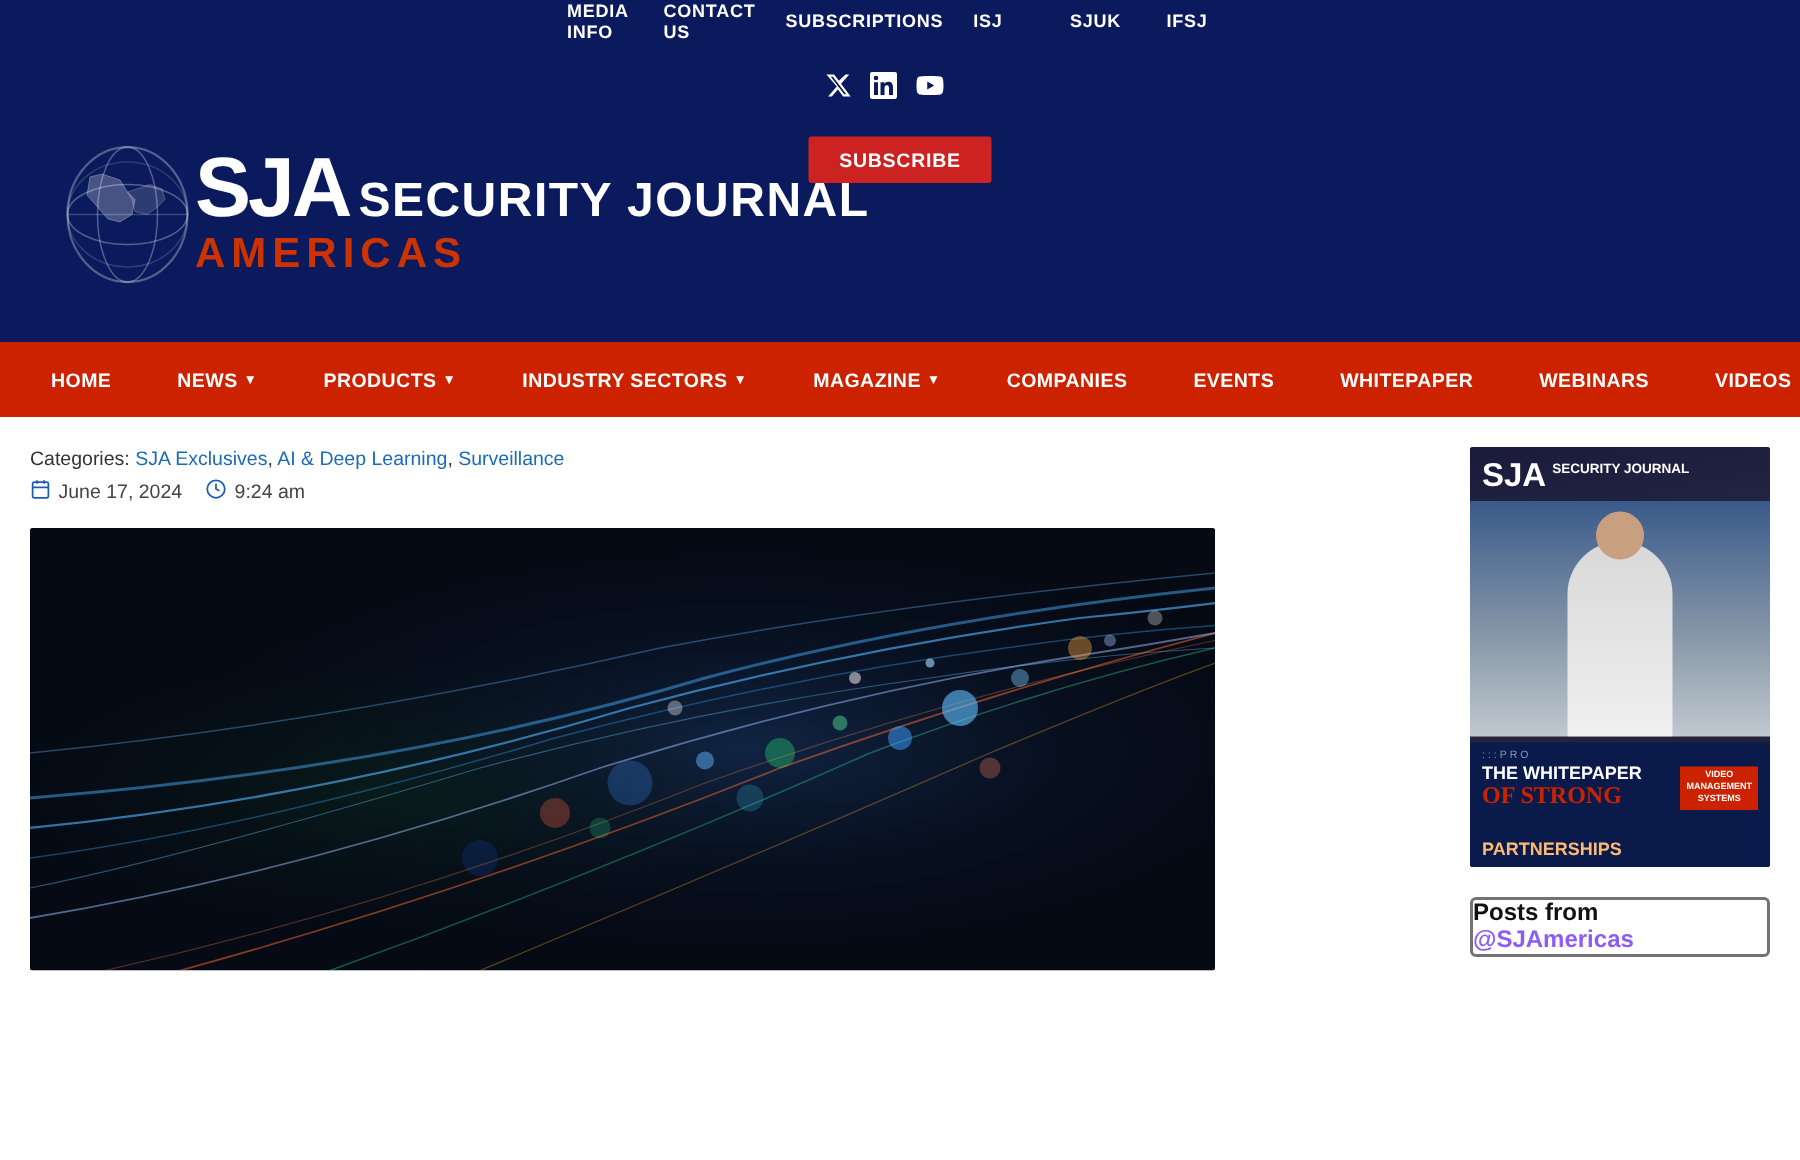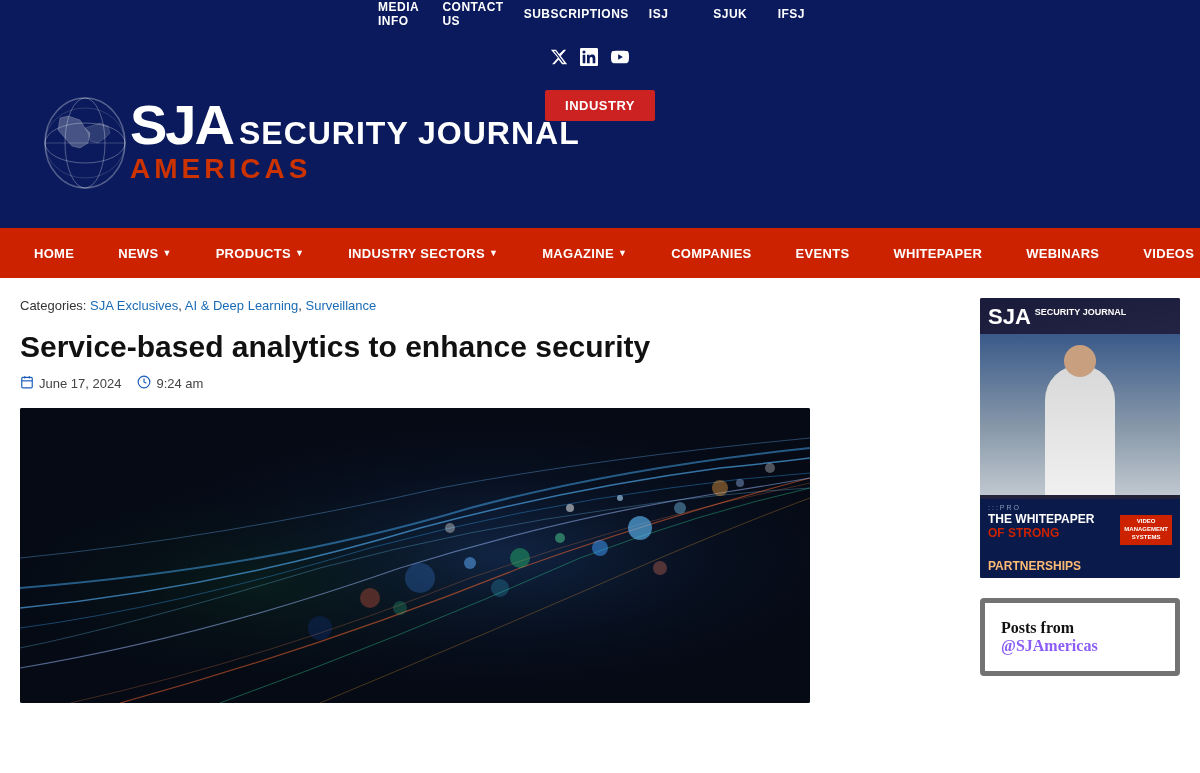--- a/index.html
+++ b/index.html
@@ -229,24 +229,22 @@
       height: 100%;
       background: linear-gradient(170deg, #1a1a3a 0%, #2a2a4a 40%, #1a1a2a 100%);
       position: relative;
       display: flex;
       flex-direction: column;
       padding: 8px;
     }
 
     
     .sidebar-posts {
-      border: 5px solid #737373;
+      border: 2px solid #737373;
       border-radius: 4px;
-      padding: 16px;
-      font-family: Liberation Serif, serif;
     }
   </style>
 </head>
 <body>
 
 <div class="top-bar">
   <div class="top-bar-links">
     <a class="top-bar-links" href="#">MEDIA INFO</a>
     <a class="top-bar-links" href="#">CONTACT US</a>
     <a class="top-bar-links" href="#">SUBSCRIPTIONS</a>
@@ -264,21 +262,21 @@
       <svg width="18" height="18" viewBox="0 0 24 24" fill="white">
           <path d="M20.447 20.452h-3.554v-5.569c0-1.328-.027-3.037-1.852-3.037-1.853 0-2.136 1.445-2.136 2.939v5.667H9.351V9h3.414v1.561h.046c.477-.9 1.637-1.85 3.37-1.85 3.601 0 4.267 2.37 4.267 5.455v6.286zM5.337 7.433a2.062 2.062 0 01-2.063-2.065 2.064 2.064 0 112.063 2.065zm1.782 13.019H3.555V9h3.564v11.452zM22.225 0H1.771C.792 0 0 .774 0 1.729v20.542C0 23.227.792 24 1.771 24h20.451C23.2 24 24 23.227 24 22.271V1.729C24 .774 23.2 0 22.222 0h.003z"></path>
         </svg>
     </a>
     <a class="social-icon" href="#">
       <svg width="20" height="18" viewBox="0 0 24 24" fill="white">
           <path d="M23.498 6.186a3.016 3.016 0 00-2.122-2.136C19.505 3.545 12 3.545 12 3.545s-7.505 0-9.377.505A3.017 3.017 0 00.502 6.186C0 8.07 0 12 0 12s0 3.93.502 5.814a3.016 3.016 0 002.122 2.136c1.871.505 9.376.505 9.376.505s7.505 0 9.377-.505a3.015 3.015 0 002.122-2.136C24 15.93 24 12 24 12s0-3.93-.502-5.814zM9.545 15.568V8.432L15.818 12l-6.273 3.568z"></path>
         </svg>
     </a>
   </div>
-  <button class="subscribe-btn">INDUSTRY</button>
+  <button class="subscribe-btn">SUBSCRIBE</button>
 </div>
 
 <div class="header">
   <div class="logo-area">
 
     <svg class="logo-globe" viewBox="0 0 110 120" xmlns="http://www.w3.org/2000/svg">
       <ellipse cx="55" cy="65" rx="40" ry="45" fill="none" stroke="rgba(255,255,255,0.3)" stroke-width="1.5"></ellipse>
       <ellipse cx="55" cy="65" rx="20" ry="45" fill="none" stroke="rgba(255,255,255,0.3)" stroke-width="1"></ellipse>
       <ellipse cx="55" cy="65" rx="40" ry="20" fill="none" stroke="rgba(255,255,255,0.3)" stroke-width="1"></ellipse>
       <ellipse cx="55" cy="65" rx="40" ry="35" fill="none" stroke="rgba(255,255,255,0.15)" stroke-width="1"></ellipse>
@@ -312,21 +310,20 @@
 
 <div class="content-area">
   <div class="main-content">
 
     <div class="meta-line">
       <span>Categories:</span>
       <a class="meta-link" href="#">SJA Exclusives</a><span>, </span><a class="meta-link" href="#">AI &amp; Deep Learning</a><span>, </span><a class="meta-link" href="#">Surveillance</a>
     </div>
 
 
-    <h1 class="article-title">Service-based analytics to enhance security</h1>
 
     <div class="article-meta">
       <div class="article-meta-item">
         <span class="meta-icon">
           <svg width="14" height="14" viewBox="0 0 24 24" fill="#1a5cbb">
               <rect x="3" y="4" width="18" height="18" rx="2" ry="2" fill="none" stroke="#1a5cbb" stroke-width="2"></rect>
               <line x1="16" y1="2" x2="16" y2="6" stroke="#1a5cbb" stroke-width="2"></line>
               <line x1="8" y1="2" x2="8" y2="6" stroke="#1a5cbb" stroke-width="2"></line>
               <line x1="3" y1="10" x2="21" y2="10" stroke="#1a5cbb" stroke-width="2"></line>
             </svg>
@@ -410,21 +407,21 @@
           <div style="position:absolute;bottom:0;left:50%;transform:translateX(-50%);width:70px;height:130px;background:linear-gradient(180deg,#d8d8d8 0%,#f0f0f0 100%);border-radius:35px 35px 0 0;"></div>
 
           <div style="position:absolute;bottom:118px;left:50%;transform:translateX(-50%);width:32px;height:32px;background:#c8a080;border-radius:50%;"></div>
         </div>
 
         <div style="background:#0a1a4a;margin:0 -8px -8px -8px;padding:5px 8px;">
           <div style="font-size:7px;color:#8899bb;letter-spacing:2px;margin-bottom:2px;">:::PRO</div>
           <div style="display:flex;align-items:flex-start;justify-content:space-between;">
             <div>
               <div style="font-size:12px;font-weight:900;color:#fff;line-height:1.1;">THE WHITEPAPER</div>
-              <div style="font-size:12px;font-weight:900;line-height:1.1;"><span style="color:#cc2200;">OF STRONG</span></div>
+              <div style="font-size:16px;font-weight:900;line-height:1.1;font-family:Liberation Serif, serif;"><span style="color:#cc2200;">OF STRONG</span></div>
               <div style="font-size:12px;font-weight:900;color:#fdba74;line-height:1.1;margin-top:20px;">PARTNERSHIPS</div>
             </div>
             <div style="background:#cc2200;padding:3px 4px;text-align:center;margin-top:2px;">
               <div style="font-size:6px;font-weight:700;color:#fff;line-height:1.3;">VIDEO<br>MANAGEMENT<br>SYSTEMS</div>
             </div>
           </div>
         </div>
       </div>
     </div>
 

